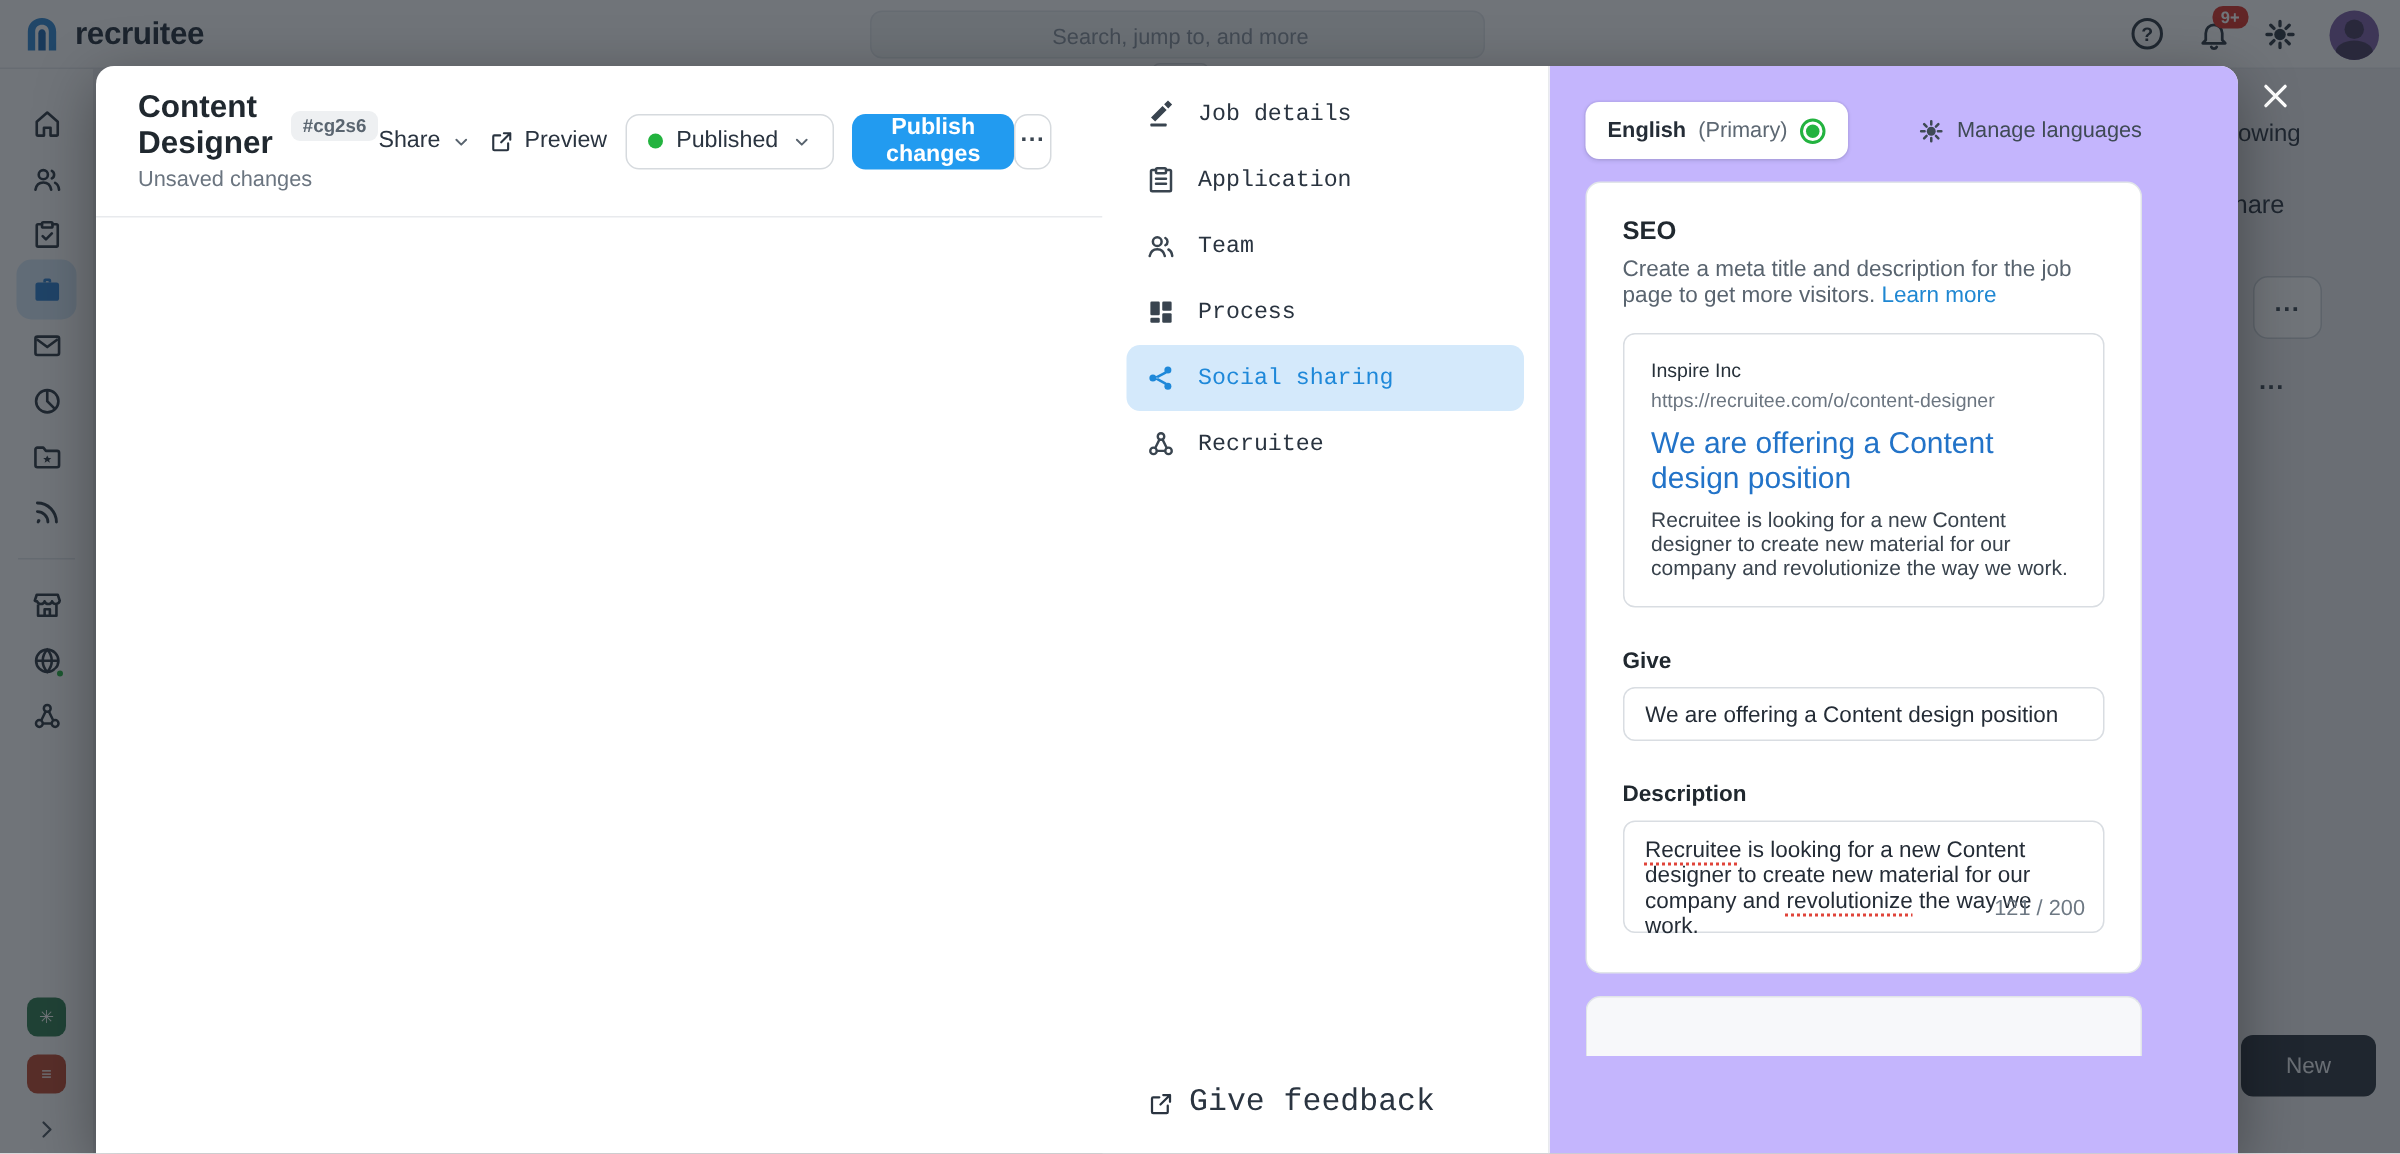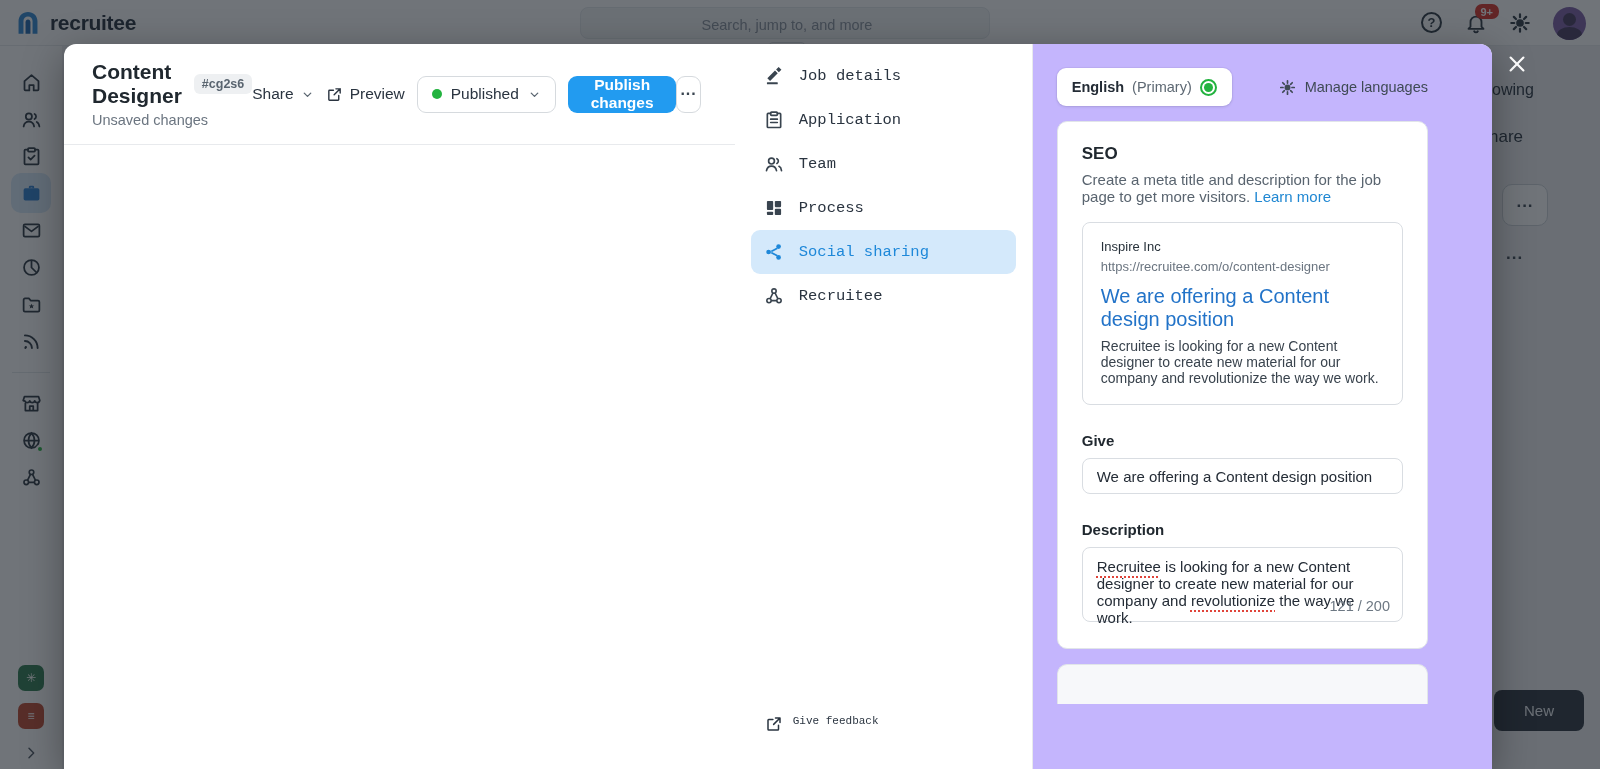--- a/index.html
+++ b/index.html
@@ -79,22 +79,22 @@
               color:#3a4550; font-size:16px; font-weight:700; letter-spacing:1px; cursor:pointer;
               display:flex; align-items:center; justify-content:center; padding-bottom:8px; font-family:inherit; }
 
   .modal-body { flex:1; display:flex; min-height:0; }
   .modal-nav { flex:0 0 298px; border-right:1px solid #e8eaed; padding:10px 16px; position:relative; background:#fff;font-family:Liberation Mono, monospace; }
   .mn-item { display:flex; align-items:center; gap:15px; height:44px; padding:0 13px; border-radius:9px;
              font-size:15.5px; font-weight:500; color:#2a3440; cursor:pointer; }
   .mn-item svg { width:20px; height:20px; color:#39444f; flex:0 0 20px; }
   .mn-item.active { background:#d4e9fb; color:#1e88d9; }
   .mn-item.active svg { color:#1e88d9; }
-  .mn-feedback { position:absolute; bottom:36px; left:30px; display:flex; align-items:flex-start; gap:10px;
-                 font-size:11px; font-weight:500; color:#2a3440; cursor:pointer; background:none; border:none; font-family:inherit; }
+  .mn-feedback { position:absolute; bottom:22px; left:30px; display:flex; align-items:center; gap:10px;
+                 font-size:21px; font-weight:500; color:#2a3440; cursor:pointer; background:none; border:none; font-family:inherit; }
   .mn-feedback svg { width:18px; height:18px; }
 
   .modal-content { flex:1; background:#c4b5fd; padding:24px 64px 0 24px; overflow:hidden; }
   .tab-row { display:flex; align-items:center; justify-content:space-between; }
   .lang-tab { display:flex; align-items:center; gap:8px; background:#fff; height:38px; padding:0 15px;
               border-radius:9px; box-shadow:0 1px 3px rgba(20,30,40,0.12), 0 0 0 1px rgba(20,30,40,0.04); cursor:pointer; }
   .lang-name { font-size:14.5px; font-weight:700; color:#242c36; }
   .lang-qual { font-size:14.5px; color:#5d6873; }
   .lang-dot { width:17px; height:17px; border-radius:50%; border:2px solid #23b33f; display:flex;
               align-items:center; justify-content:center; }

